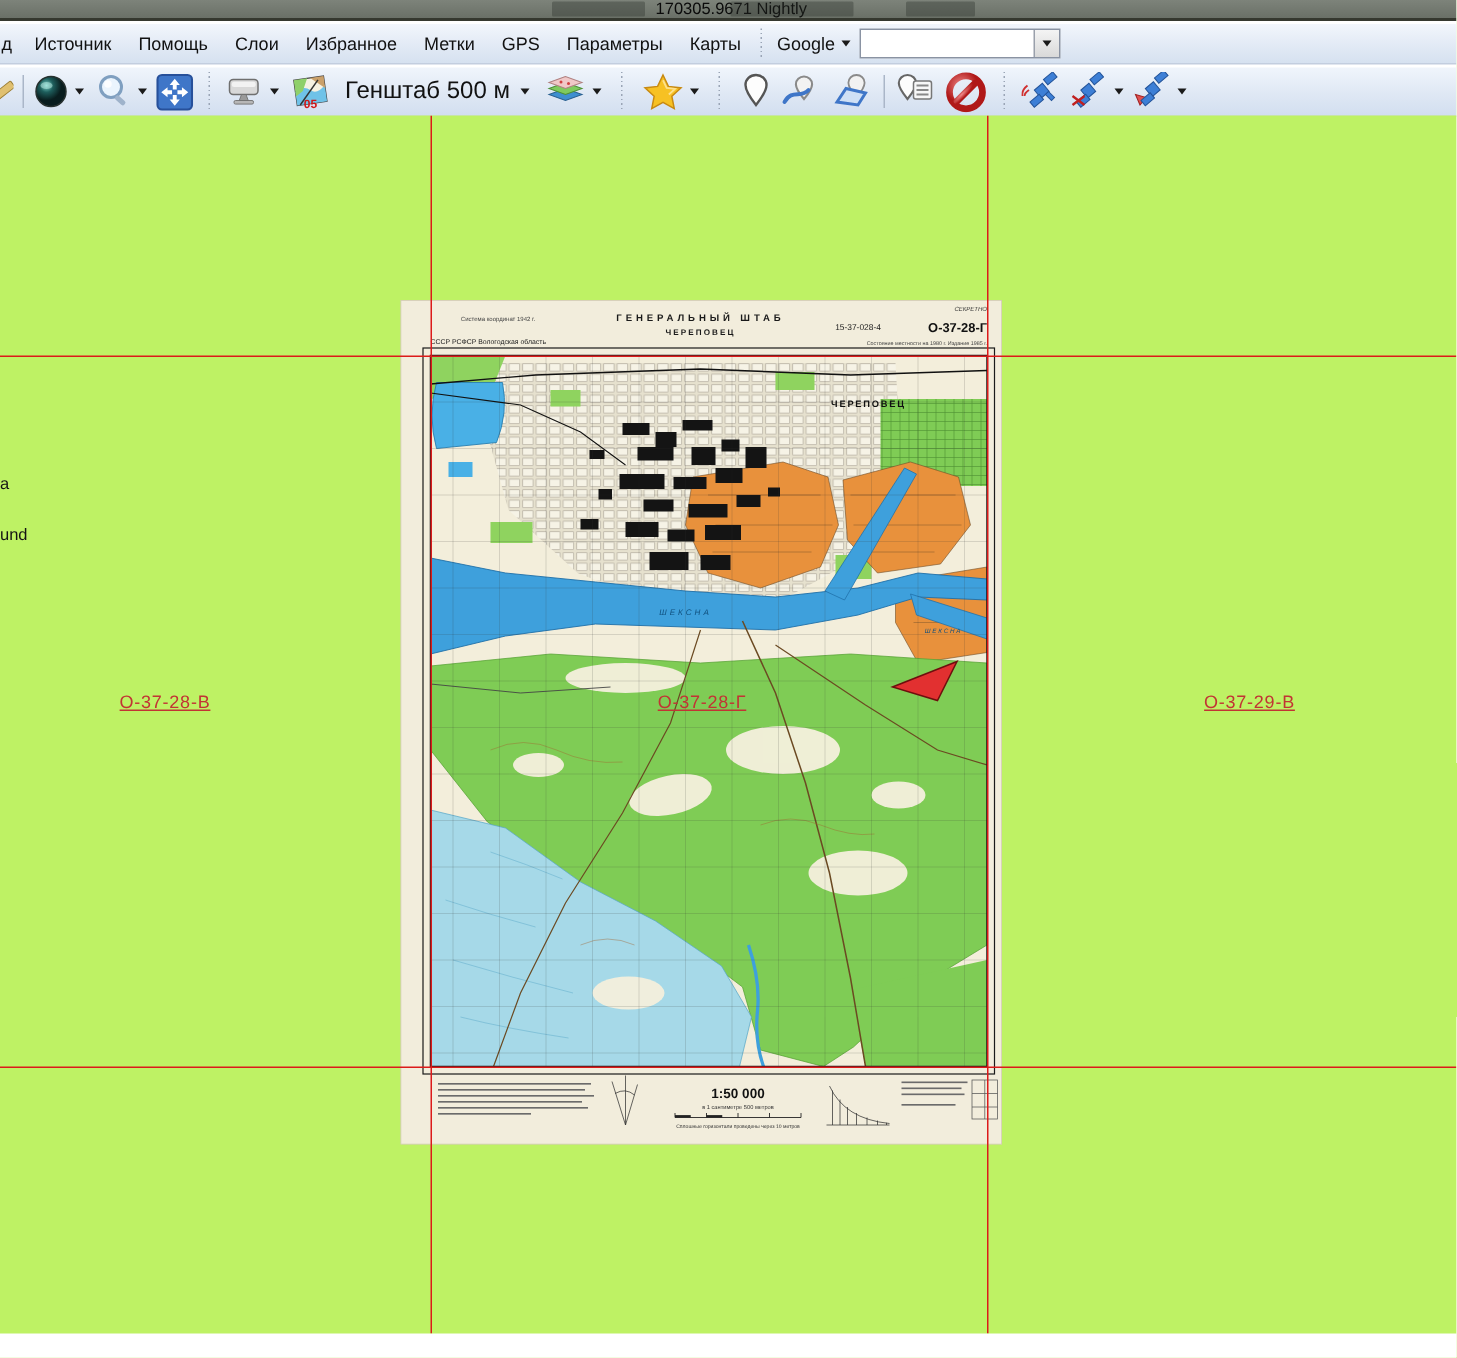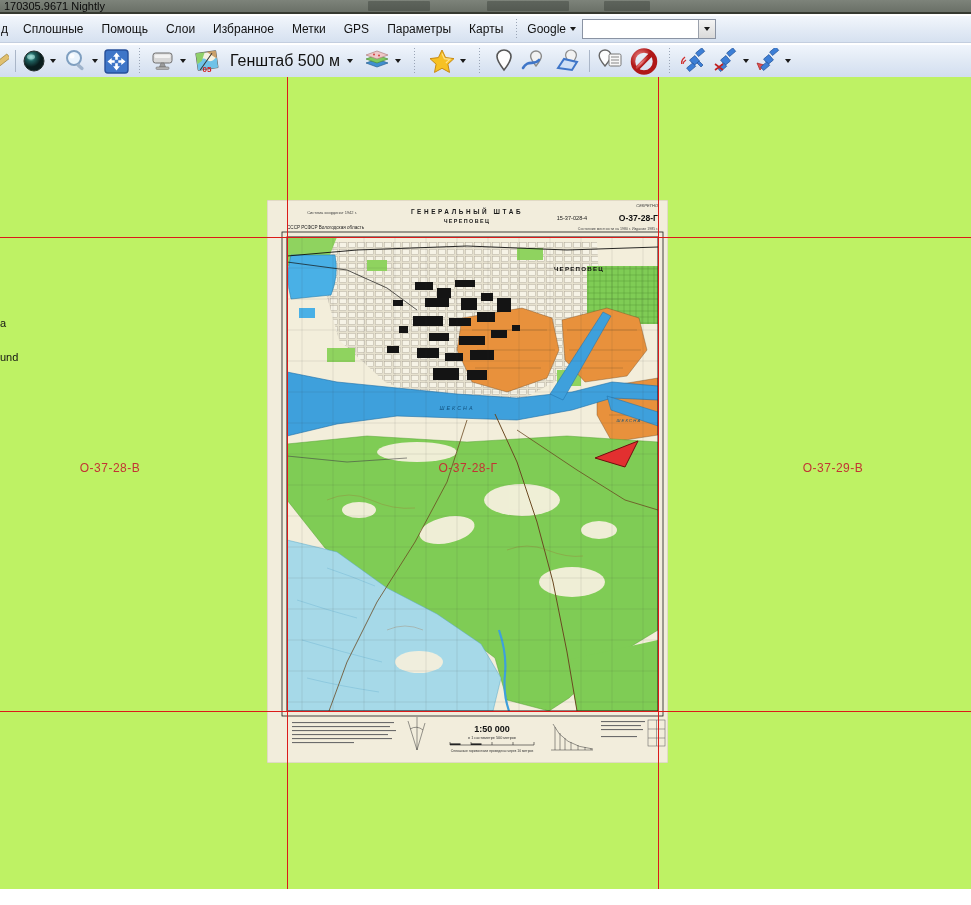--- a/index.html
+++ b/index.html
@@ -3,21 +3,21 @@
 <meta charset="utf-8">
 <style>
   * { box-sizing: border-box; margin: 0; padding: 0; }
   html,body { width: 971px; height: 905px; background:#fff; overflow:hidden;
     font-family: "Liberation Sans", sans-serif; }
   .app { position:relative; width:971px; height:905px; background:#fff; }
 
   
   .titlebar { position:absolute; left:0; top:0; width:971px; height:14px;
     background:linear-gradient(#7d837a,#6a7067); border-bottom:2px solid #35382f;
-    color:#0a0a0a; font-size:11px; line-height:12px; padding-left:4px; }
+    color:#0a0a0a; font-size:11px; line-height:12px; padding-left:4px;text-align:center; }
   .titlebar .ghost { position:absolute; top:1px; height:10px; background:rgba(40,46,40,.35); border-radius:1px; }
 
   
   .menubar { position:absolute; left:0; top:16px; width:971px; height:27px;
     background:linear-gradient(#f2f6fc,#e2eaf5 55%,#d6e1f0);
     border-bottom:1px solid #c3cedf; display:flex; align-items:center; font-size:12px; color:#111; }
   .menu-item { padding:4px 9px; cursor:default; }
   .menu-clipped { padding:4px 6px 4px 1px; }
   .grip { width:5px; align-self:stretch; margin:3px 2px;
     background-image:repeating-linear-gradient(#9aa5b6 0 1px, transparent 1px 3px);
@@ -37,38 +37,38 @@
   .tbtn { display:flex; align-items:center; height:28px; padding:0 3px; border-radius:3px; position:relative; }
   .tsep { width:1px; height:22px; background:#aab6c8; margin:0 3px; }
   .tlabel { font-size:16px; color:#111; padding:0 3px; }
   svg.ic { display:block; }
 
   
   .canvas { position:absolute; left:0; top:77px; width:971px; height:812px; background:#bef264; overflow:hidden; }
   .map-sheet { position:absolute; left:267px; top:123px; width:401px; height:563px; z-index:1; }
   .vline { position:absolute; top:0; bottom:0; width:1px; background:#dc1a1a; z-index:3; }
   .hline { position:absolute; left:0; right:0; height:1px; background:#dc1a1a; z-index:3; }
-  .sheet-label { position:absolute; z-index:4; font-size:12px; color:#c23434; transform:translate(-50%,-50%); letter-spacing:.5px; }
+  .sheet-label { position:absolute; z-index:4; font-size:12px; color:#c23434; transform:translate(-50%,-50%); letter-spacing:.5px;text-decoration:underline; }
   .edge-frag { position:absolute; left:0; color:#141414; font-size:11px; z-index:2; }
 </style>
 </head>
 <body>
 
 <div class="app">
 
   <div class="titlebar">
     <span>170305.9671 Nightly</span>
     <div class="ghost" style="left:368px;width:62px;"></div>
     <div class="ghost" style="left:487px;width:82px;"></div>
     <div class="ghost" style="left:604px;width:46px;"></div>
   </div>
 
   <div class="menubar">
     <span class="menu-item menu-clipped">д</span>
-    <span class="menu-item">Сплошные</span>
+    <span class="menu-item">Источник</span>
     <span class="menu-item">Помощь</span>
     <span class="menu-item">Слои</span>
     <span class="menu-item">Избранное</span>
     <span class="menu-item">Метки</span>
     <span class="menu-item">GPS</span>
     <span class="menu-item">Параметры</span>
     <span class="menu-item">Карты</span>
     <div class="grip"></div>
     <div class="engine">
       <span>Google</span>

